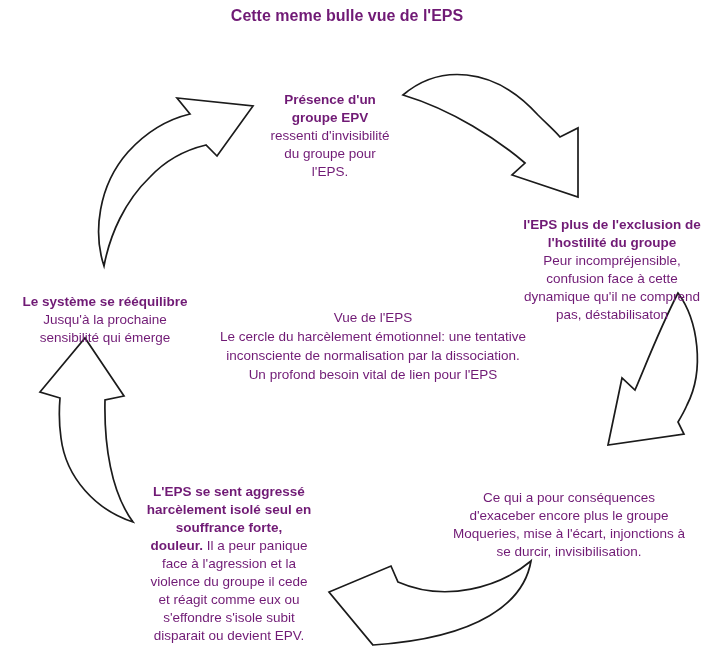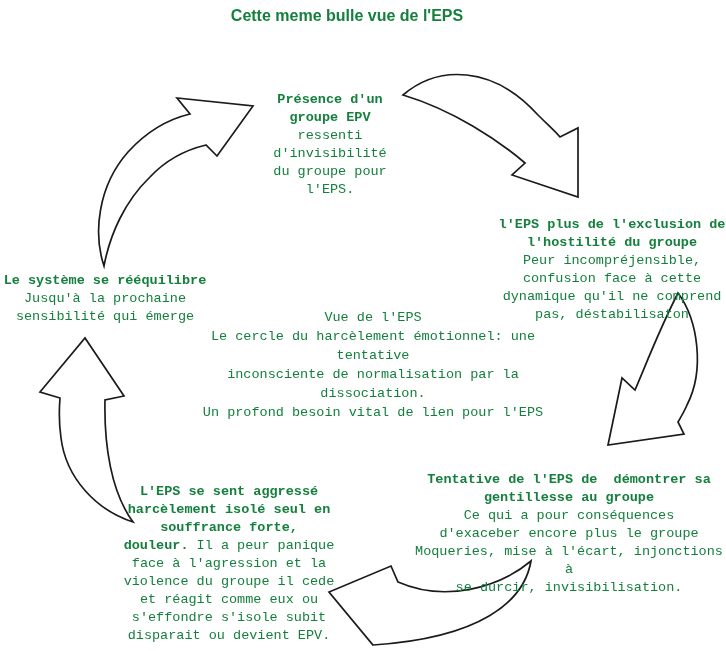--- a/index.html
+++ b/index.html
@@ -2,38 +2,37 @@
 <html><head>
 <meta charset="utf-8">
 <style>
   html, body { margin: 0; padding: 0; background: #ffffff; }
   .canvas {
     position: relative;
     width: 726px;
     height: 651px;
     background: #ffffff;
     font-family: "Liberation Sans", sans-serif;
-    color: #15803d;
+    color: #701a75;
     overflow: hidden;
   }
   .title {
     position: absolute;
     left: 197px; top: 6px; width: 300px;
     text-align: center;
     font-weight: bold;
     font-size: 16px;
     line-height: 19px;
   }
   .node {
     position: absolute;
     text-align: center;
     font-size: 13.5px;
     line-height: 18px;
     white-space: pre-line;
-    font-family: Liberation Mono, monospace;
   }
   .center-text {
     line-height: 19px;
   }
   .b { font-weight: bold; }
   svg.arrow { position: absolute; overflow: visible; display: block; }
   svg.arrow path {
     fill: #ffffff;
     stroke: #1b1b1b;
     stroke-width: 1.7;
@@ -82,29 +81,28 @@
 confusion face à cette
 dynamique qu'il ne comprend
 pas, déstabilisaton</span>
   </div>
 
   <div class="node center-text" style="left:175px; top:308px; width:396px;text-align:center;">Vue de l'EPS
 Le cercle du harcèlement émotionnel: une tentative
 inconsciente de normalisation par la dissociation.
 Un profond besoin vital de lien pour l'EPS</div>
 
-  <div class="node" style="left:0px; top:254px; width:210px;">
+  <div class="node" style="left:0px; top:275px; width:210px;">
     <span class="b">Le système se rééquilibre</span><span>
 Jusqu'à la prochaine
 sensibilité qui émerge</span>
   </div>
 
   <div class="node" style="left:415px; top:453px; width:308px;">
-    <span class="b">Tentative de l'EPS de &nbsp;démontrer sa
-gentillesse au groupe</span><span>
+    <span>
 Ce qui a pour conséquences
 d'exaceber encore plus le groupe
 Moqueries, mise à l'écart, injonctions à
 se durcir, invisibilisation.</span>
   </div>
 
   <div class="node" style="left:123px; top:465px; width:212px;">
     <span class="b">L'EPS se sent aggressé
 harcèlement isolé seul en
 souffrance forte,

